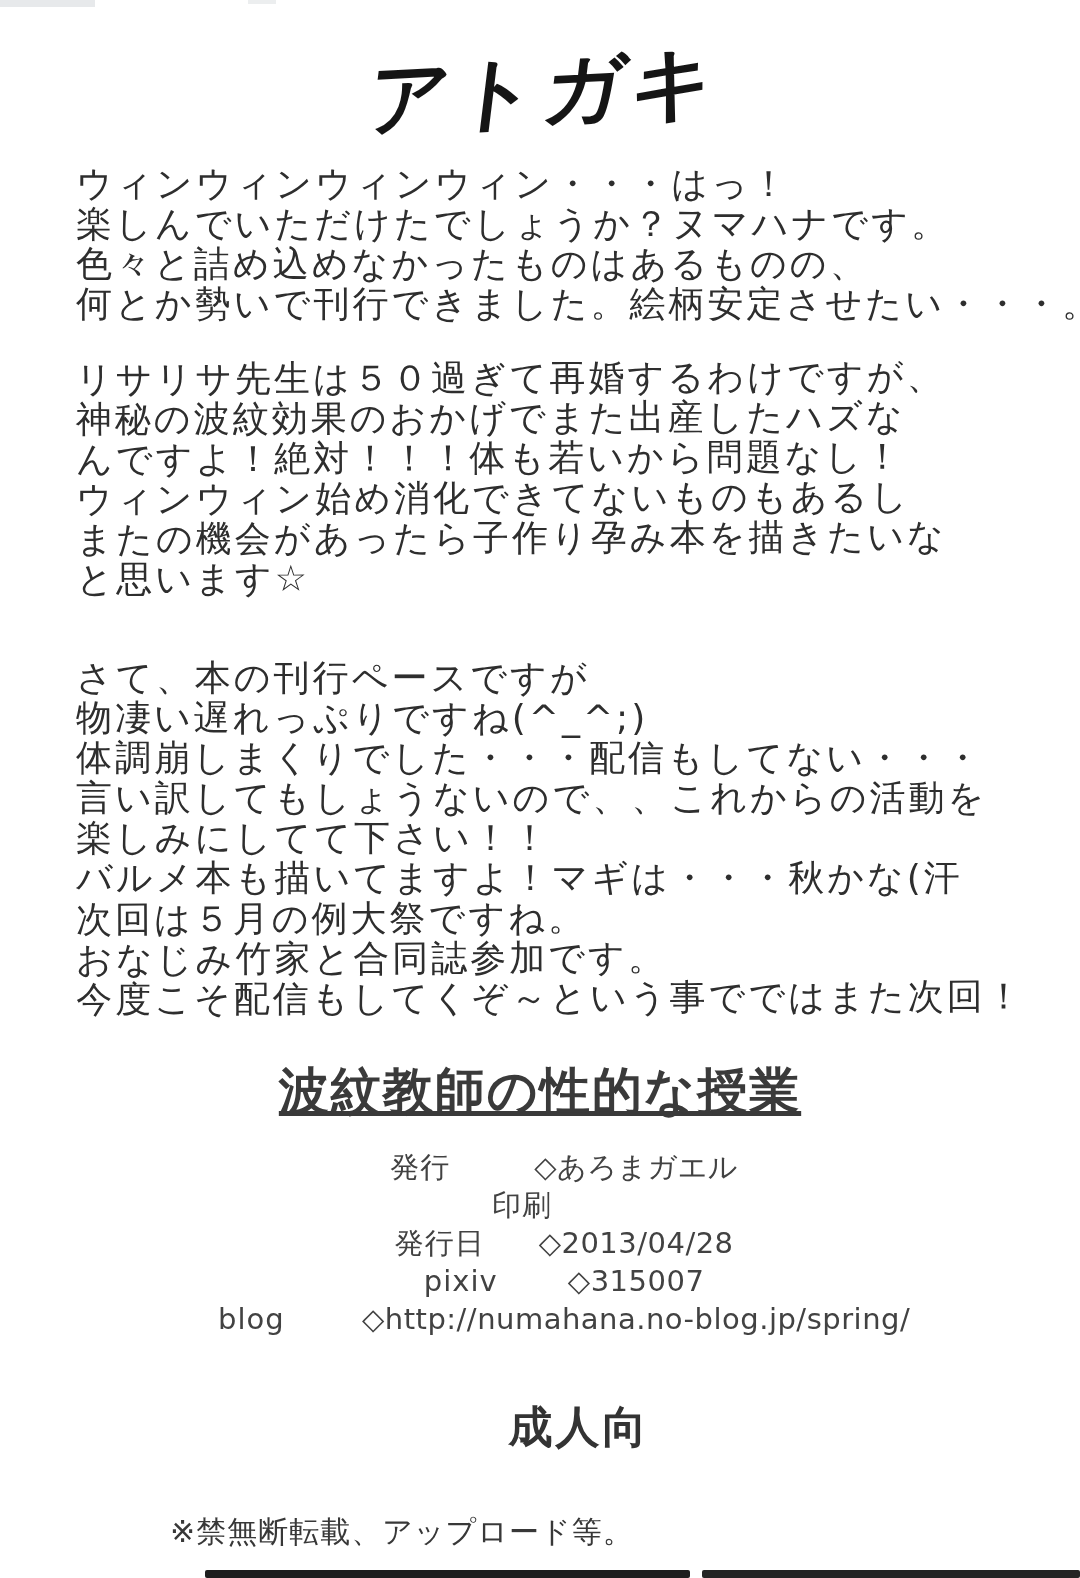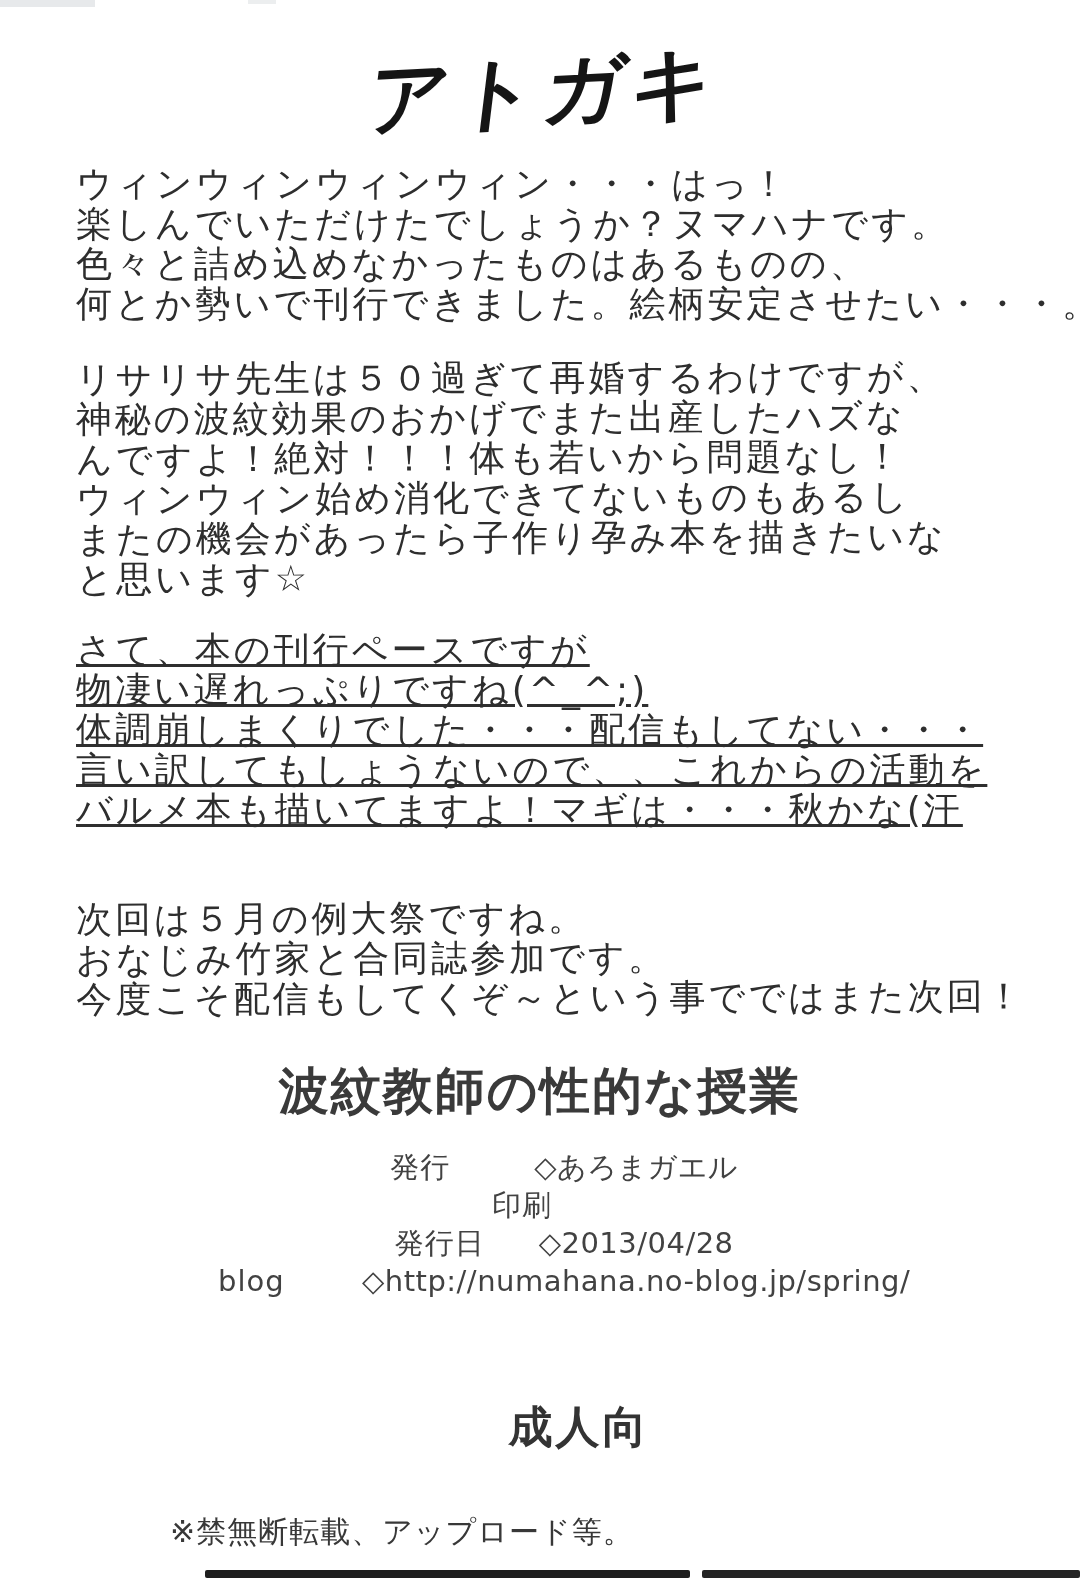--- a/index.html
+++ b/index.html
@@ -46,34 +46,35 @@
   }
   .hline {
     font-size: 36px;
     line-height: 40px;
     letter-spacing: 3px;
     white-space: nowrap;
     color: #2e2e2e;
   }
   .p1 { top: 164px; }
   .p2 { top: 358px; transform: rotate(-0.2deg); }
-  .p3 { top: 630px; text-decoration: underline; }
+  .p3 { top: 658px; }
   .p4 { top: 898px; transform: rotate(-0.2deg); }
   
   .book-title {
     position: absolute;
     top: 1058px;
     left: 0;
     width: 1080px;
     text-align: center;
     font-size: 50px;
     font-weight: 600;
     letter-spacing: 2px;
     color: #3a3a3a;
     white-space: nowrap;
+    text-decoration: underline;
   }
   
   .colophon {
     position: absolute;
     left: 218px;
     top: 1148px;
   }
   .colophon-row {
     display: flex;
     font-size: 29px;
@@ -155,20 +156,21 @@
     <div class="hline">ウィンウィン始め消化できてないものもあるし</div>
     <div class="hline">またの機会があったら子作り孕み本を描きたいな</div>
     <div class="hline">と思います☆</div>
   </div>
 
   <div class="para p3">
     <div class="hline">さて、本の刊行ペースですが</div>
     <div class="hline">物凄い遅れっぷりですね(^_^;)</div>
     <div class="hline">体調崩しまくりでした・・・配信もしてない・・・</div>
     <div class="hline">言い訳してもしょうないので、、これからの活動を</div>
+    <div class="hline">楽しみにしてて下さい！！</div>
     <div class="hline">バルメ本も描いてますよ！マギは・・・秋かな(汗</div>
   </div>
 
   <div class="para p4">
     <div class="hline">次回は５月の例大祭ですね。</div>
     <div class="hline">おなじみ竹家と合同誌参加です。</div>
     <div class="hline">今度こそ配信もしてくぞ～という事でではまた次回！</div>
   </div>
 
   <div class="book-title">波紋教師の性的な授業</div>
@@ -179,20 +181,24 @@
       <span class="colophon-value">◇あろまガエル</span>
     </div>
     <div class="colophon-row">
       <span class="colophon-label">印刷</span>
     </div>
     <div class="colophon-row">
       <span class="colophon-label">発行日</span>
       <span class="colophon-value">◇2013/04/28</span>
     </div>
     <div class="colophon-row">
+      <span class="colophon-label">pixiv</span>
+      <span class="colophon-value">◇315007</span>
+    </div>
+    <div class="colophon-row">
       <span class="colophon-label">blog</span>
       <span class="colophon-value">◇http://numahana.no-blog.jp/spring/</span>
     </div>
   </div>
 
   <div class="rating">成人向</div>
 
   <div class="warning w2">※禁無断転載、アップロード等。</div>
 
   <div class="scan-bar-a"></div>

